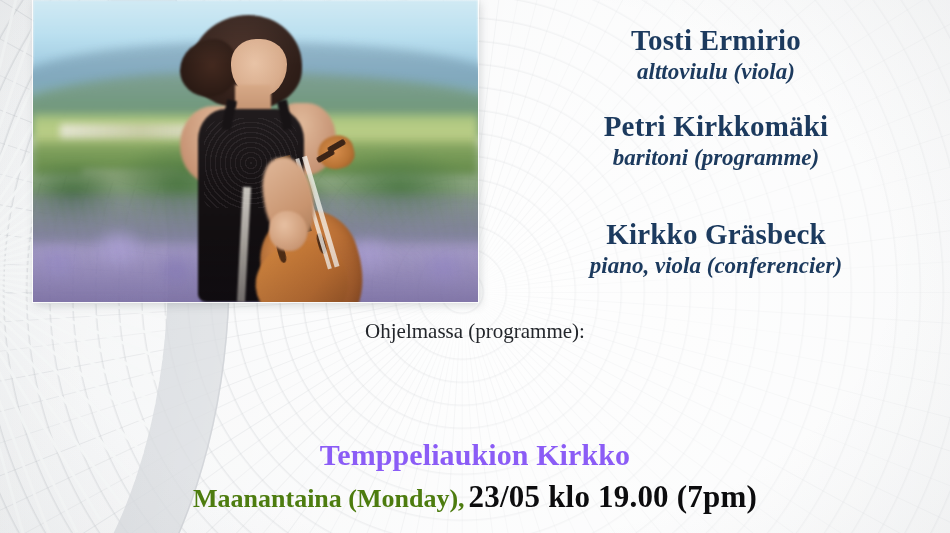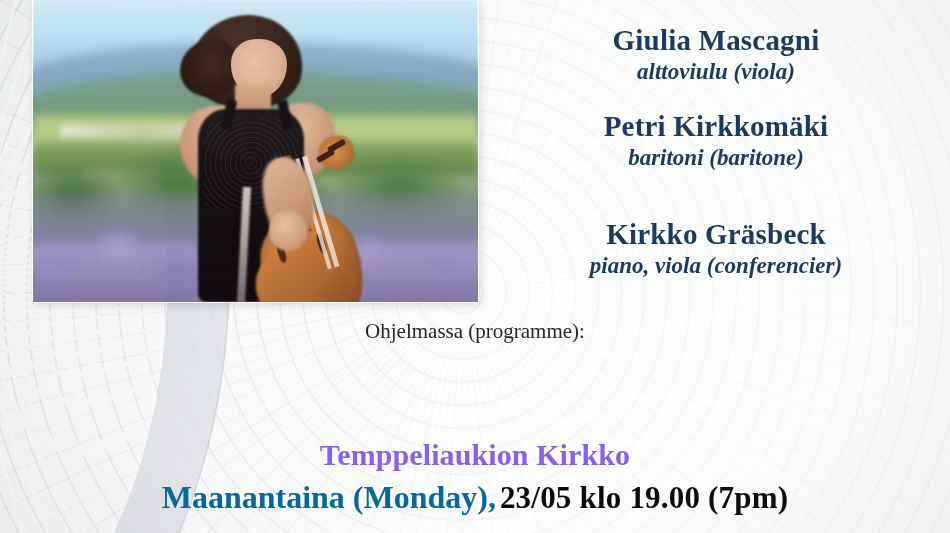--- a/index.html
+++ b/index.html
@@ -390,22 +390,22 @@
     letter-spacing: .1px;
     line-height: 1.2;
   }
   .date-line {
     margin-top: 6px;
     line-height: 1.15;
     white-space: nowrap;
   }
   .date-day {
     font-weight: bold;
-    font-size: 32px;
-    color: #0369a1;
+    font-size: 26px;
+    color: #4d7c0f;
   }
   .date-time {
     font-weight: bold;
     font-size: 31px;
     color: #0c0c0e;
     letter-spacing: .2px;
   }
 </style>
 </head>
 <body>
@@ -588,27 +588,27 @@
       <div class="vl-scroll"></div>
       <div class="vl-peg1"></div>
       <div class="vl-peg2"></div>
       <div class="fg-arm"></div>
       <div class="fg-hand"></div>
     </div>
     <div class="ph-grade"></div>
   </div>
 
   <div class="perf-block" id="perf-1">
-    <div class="perf-name">Giulia Mascagni</div>
+    <div class="perf-name">Tosti Ermirio</div>
     <div class="perf-role">alttoviulu (viola)</div>
   </div>
 
   <div class="perf-block" id="perf-2">
     <div class="perf-name">Petri Kirkkomäki</div>
-    <div class="perf-role">baritoni (baritone)</div>
+    <div class="perf-role">baritoni (programme)</div>
   </div>
 
   <div class="perf-block" id="perf-3">
     <div class="perf-name">Kirkko Gräsbeck</div>
     <div class="perf-role">piano, viola (conferencier)</div>
   </div>
 
   <div id="programme">
     <div class="prog-head">Ohjelmassa (programme):</div>
   </div>

